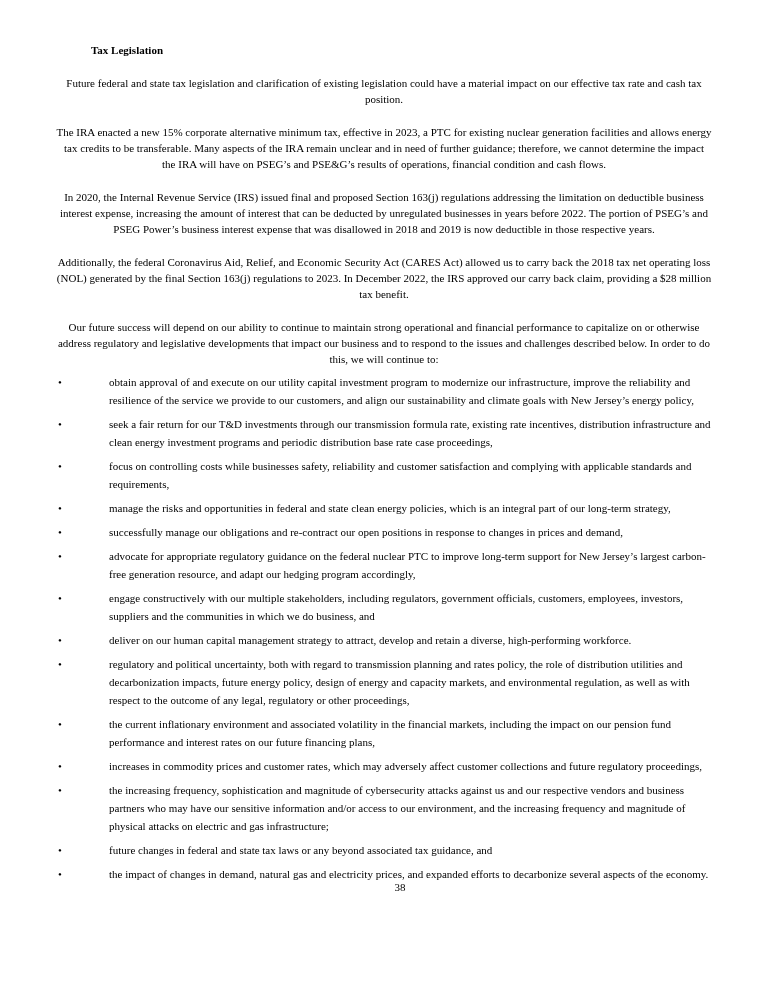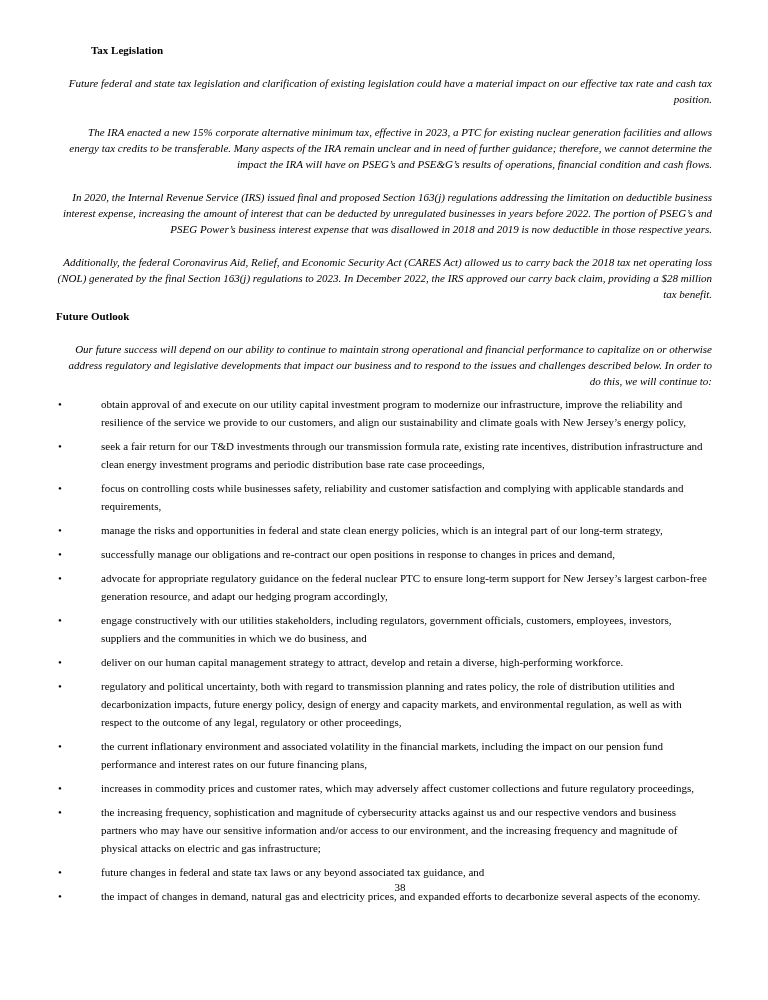--- a/index.html
+++ b/index.html
@@ -17,36 +17,35 @@
   }
   .heading {
     font-weight: bold;
     line-height: 16px;
     margin: 0 0 6px 0;
   }
   .heading-indent { padding-left: 35px; }
   .para {
     line-height: 16px;
     margin: 17px 0 6px 0;
-    text-align: right;
-    font-style: italic;
+    text-align: center;
   }
   .list { margin: 0 0 0 0; }
   .li {
     display: flex;
     line-height: 18px;
     margin: 0 0 6px 0;
   }
   .li .marker {
     flex: 0 0 45px;
     width: 45px;
     box-sizing: border-box;
     padding-left: 2px;
   }
-  .li .li-text { flex: 1 1 auto; }
+  .li .li-text { flex: 1 1 auto; margin-left: 8px; }
   .page-footer {
     position: absolute;
     left: 16px;
     bottom: 21px;
     width: 100%;
     text-align: center;
     line-height: 13px;
   }
 </style>
 </head>
@@ -57,21 +56,20 @@
   <div class="heading heading-indent">Tax Legislation</div>
 
   <p class="para">Future federal and state tax legislation and clarification of existing legislation could have a material impact on our effective tax rate and cash tax position.</p>
 
   <p class="para">The IRA enacted a new 15% corporate alternative minimum tax, effective in 2023, a PTC for existing nuclear generation facilities and allows energy tax credits to be transferable. Many aspects of the IRA remain unclear and in need of further guidance; therefore, we cannot determine the impact the IRA will have on PSEG’s and PSE&amp;G’s results of operations, financial condition and cash flows.</p>
 
   <p class="para">In 2020, the Internal Revenue Service (IRS) issued final and proposed Section 163(j) regulations addressing the limitation on deductible business interest expense, increasing the amount of interest that can be deducted by unregulated businesses in years before 2022. The portion of PSEG’s and PSEG Power’s business interest expense that was disallowed in 2018 and 2019 is now deductible in those respective years.</p>
 
   <p class="para">Additionally, the federal Coronavirus Aid, Relief, and Economic Security Act (CARES Act) allowed us to carry back the 2018 tax net operating loss (NOL) generated by the final Section 163(j) regulations to 2023. In December 2022, the IRS approved our carry back claim, providing a $28 million tax benefit.</p>
 
-  <div class="heading">Future Outlook</div>
 
   <p class="para">Our future success will depend on our ability to continue to maintain strong operational and financial performance to capitalize on or otherwise address regulatory and legislative developments that impact our business and to respond to the issues and challenges described below. In order to do this, we will continue to:</p>
 
   <div class="list">
     <div class="li">
       <span class="marker">•</span>
       <div class="li-text">obtain approval of and execute on our utility capital investment program to modernize our infrastructure, improve the reliability and resilience of the service we provide to our customers, and align our sustainability and climate goals with New Jersey’s energy policy,</div>
     </div>
     <div class="li">
       <span class="marker">•</span>
@@ -84,25 +82,25 @@
     <div class="li">
       <span class="marker">•</span>
       <div class="li-text">manage the risks and opportunities in federal and state clean energy policies, which is an integral part of our long-term strategy,</div>
     </div>
     <div class="li">
       <span class="marker">•</span>
       <div class="li-text">successfully manage our obligations and re-contract our open positions in response to changes in prices and demand,</div>
     </div>
     <div class="li">
       <span class="marker">•</span>
-      <div class="li-text">advocate for appropriate regulatory guidance on the federal nuclear PTC to ensure long-term support for New Jersey’s largest carbon-free generation resource, and adapt our hedging program accordingly,</div>
+      <div class="li-text">advocate for appropriate regulatory guidance on the federal nuclear PTC to improve long-term support for New Jersey’s largest carbon-free generation resource, and adapt our hedging program accordingly,</div>
     </div>
     <div class="li">
       <span class="marker">•</span>
-      <div class="li-text">engage constructively with our utilities stakeholders, including regulators, government officials, customers, employees, investors, suppliers and the communities in which we do business, and</div>
+      <div class="li-text">engage constructively with our multiple stakeholders, including regulators, government officials, customers, employees, investors, suppliers and the communities in which we do business, and</div>
     </div>
     <div class="li">
       <span class="marker">•</span>
       <div class="li-text">deliver on our human capital management strategy to attract, develop and retain a diverse, high-performing workforce.</div>
     </div>
   </div>
 
 
   <div class="list">
     <div class="li">

